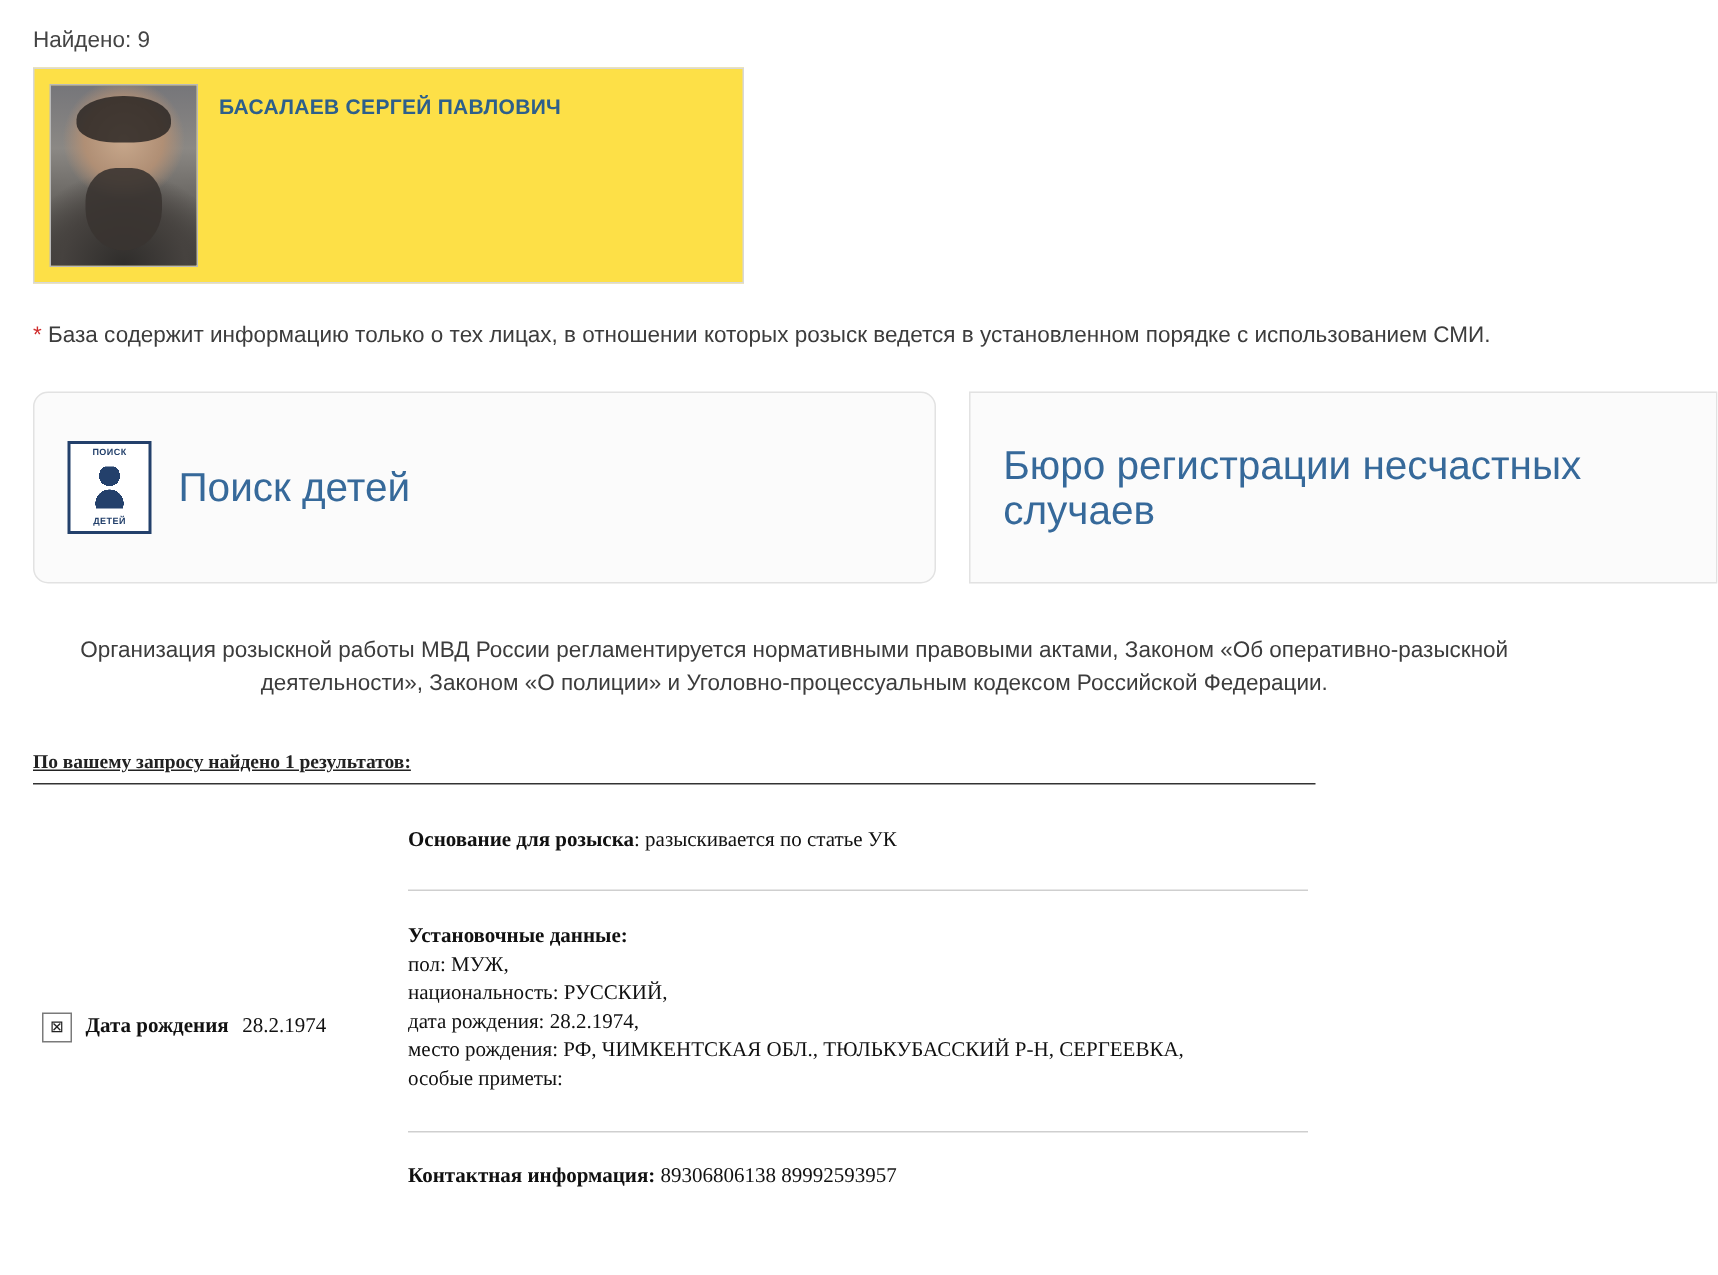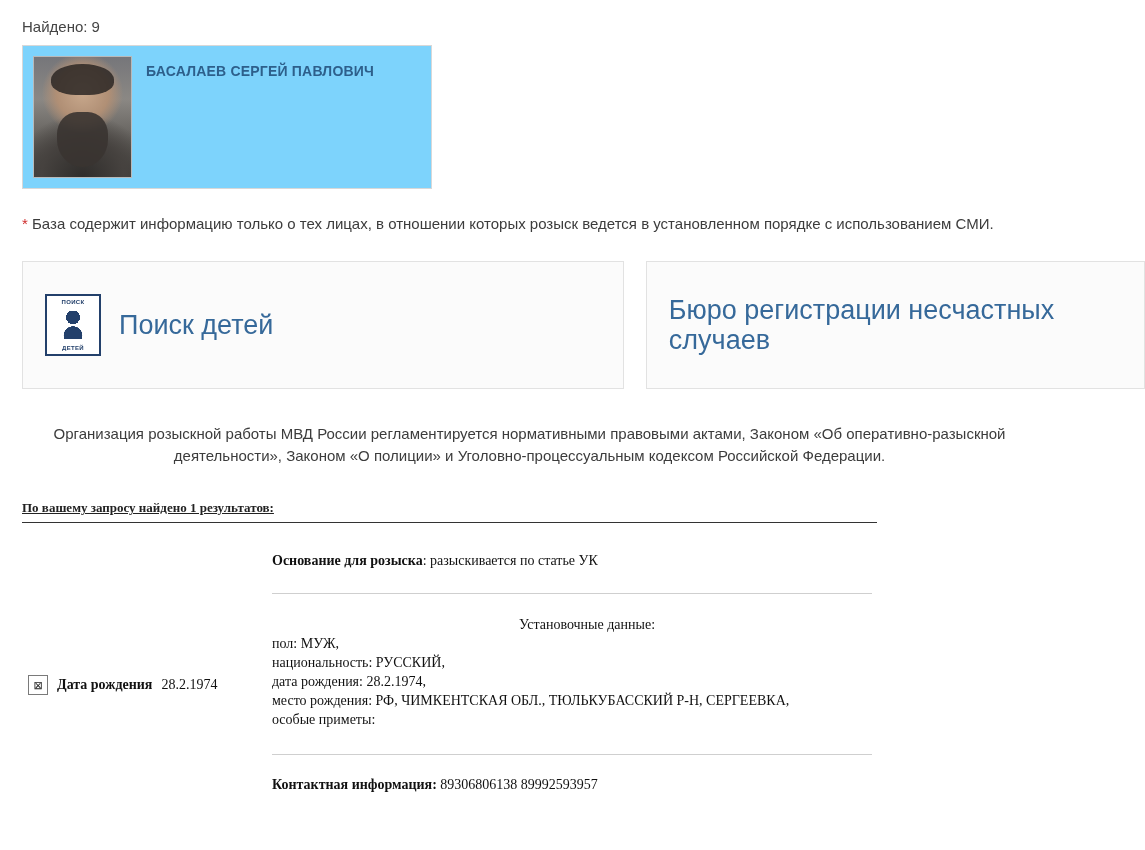--- a/index.html
+++ b/index.html
@@ -24,23 +24,23 @@
 
   
   .found-count {
     font-size: 15px;
     color: #444444;
     margin: 8px 0 10px 0;
   }
 
   
   .person-card {
-    width: 410px;
+    width: 474px;
     border: 1px solid #d8d8d8;
-    background: #7dd3fc;
+    background: #fde047;
     box-sizing: border-box;
     padding: 10px;
     display: flex;
     align-items: flex-start;
     gap: 14px;
   }
   .person-photo {
     width: 97px;
     height: 120px;
     flex: 0 0 auto;
@@ -101,21 +101,21 @@
   .tile {
     border: 1px solid #e2e2e2;
     background: #fbfbfb;
     box-sizing: border-box;
     height: 128px;
     display: flex;
     align-items: center;
     gap: 18px;
     padding: 0 22px;
   }
-  .tile-children { width: 620px; }
+  .tile-children { width: 620px; border-radius: 10px; }
   .tile-bureau { width: 514px; }
   .tile-title {
     font-size: 27px;
     color: #36699a;
     line-height: 1.12;
     font-weight: 400;
   }
   .kid-logo {
     width: 56px; height: 62px;
     border: 2px solid #23406b;
@@ -210,21 +210,21 @@
     padding-top: 18px;
   }
   .block { margin: 12px 0 0 0; }
   .block b { font-weight: bold; }
   .sep {
     border-top: 1px solid #cfcfcf;
     margin: 24px 0 22px 0;
     width: 600px;
   }
   .lines div { line-height: 1.35; }
-  .blk-title { font-weight: normal; text-align: center; }
+  .blk-title { font-weight: bold; }
 </style>
 </head>
 <body>
 
 <div class="page">
 
   <div class="found-count">Найдено: 9</div>
 
   <div class="person-card">
     <div class="person-photo">

